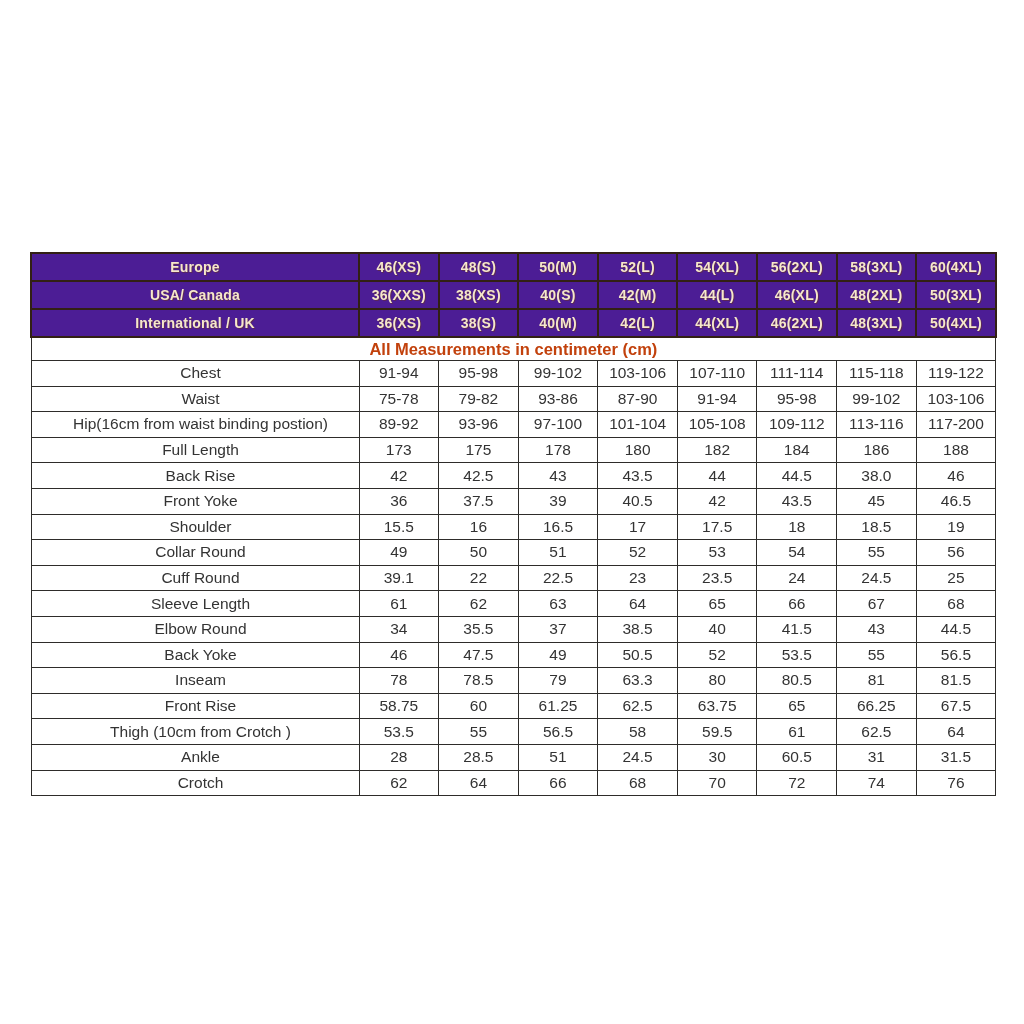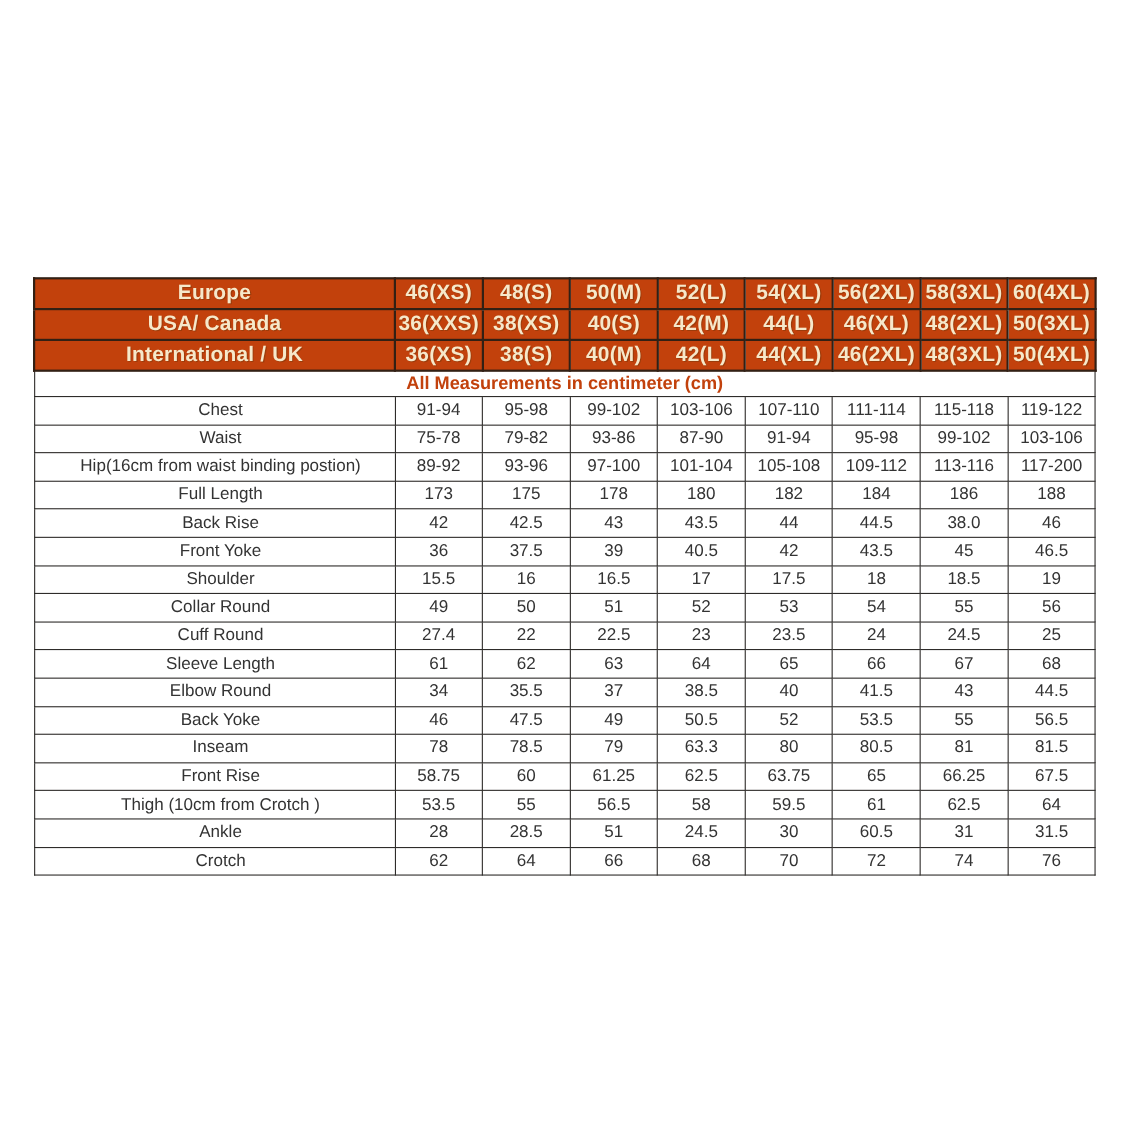--- a/index.html
+++ b/index.html
@@ -28,24 +28,24 @@
   }
   table.size-chart td {
     border: 1.5px solid #2e2c2a;
     text-align: center;
     vertical-align: middle;
     overflow: hidden;
     white-space: nowrap;
   }
   
   tr.hdr td {
-    background: #c2410c;
+    background: #4c1d95;
     color: #f6e8ca;
     font-weight: bold;
-    font-size: 19px;
+    font-size: 14px;
     height: 24px;
     border: 2px solid #322014;
     text-shadow: 1px 1px 0 rgba(110, 55, 10, 0.45);
     letter-spacing: 0.2px;
     margin-left: 46px;
   }
   
   tr.subtitle td {
     height: 20px;
     background: #ffffff;
@@ -198,21 +198,21 @@
             <td>50</td>
             <td>51</td>
             <td>52</td>
             <td>53</td>
             <td>54</td>
             <td>55</td>
             <td>56</td>
           </tr>
           <tr class="data-row">
             <td class="label-cell">Cuff Round</td>
-            <td>27.4</td>
+            <td>39.1</td>
             <td>22</td>
             <td>22.5</td>
             <td>23</td>
             <td>23.5</td>
             <td>24</td>
             <td>24.5</td>
             <td>25</td>
           </tr>
           <tr class="data-row">
             <td class="label-cell">Sleeve Length</td>

